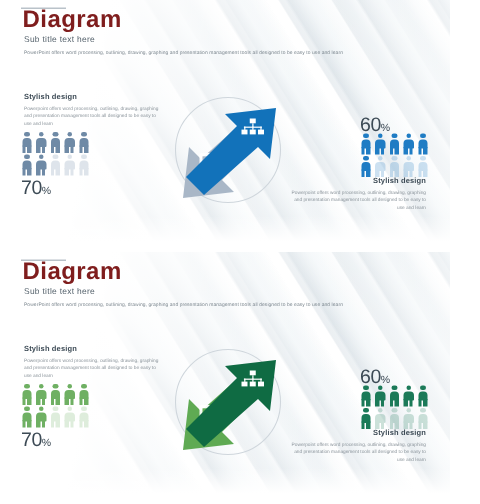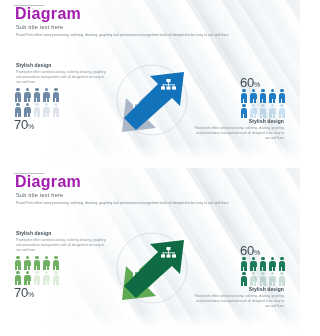--- a/index.html
+++ b/index.html
@@ -46,21 +46,21 @@
 
   .content{position:absolute;inset:0;}
 
   
   .title-rule{
     position:absolute;left:14px;top:5px;width:30px;height:1px;background:#b9c2c9;
   }
   .title{
     position:absolute;left:15px;top:6px;
     font-size:16px;font-weight:700;letter-spacing:0.3px;
-    color:#a21caf;line-height:1;
+    color:#7f1d1d;line-height:1;
   }
   .subtitle{
     position:absolute;left:16px;top:24px;
     font-size:5.6px;color:#55626c;letter-spacing:0.2px;
   }
   .intro{
     position:absolute;left:16px;top:33px;width:260px;
     font-size:3.3px;color:#7b868e;letter-spacing:0.05px;line-height:1.5;
   }
 

